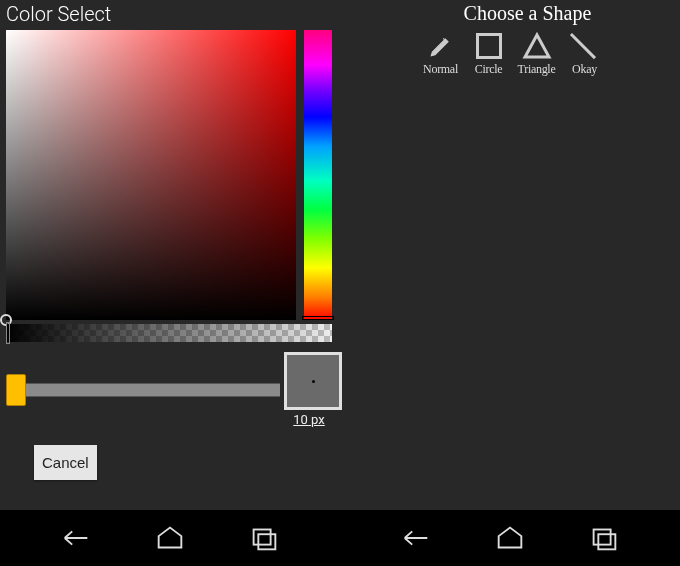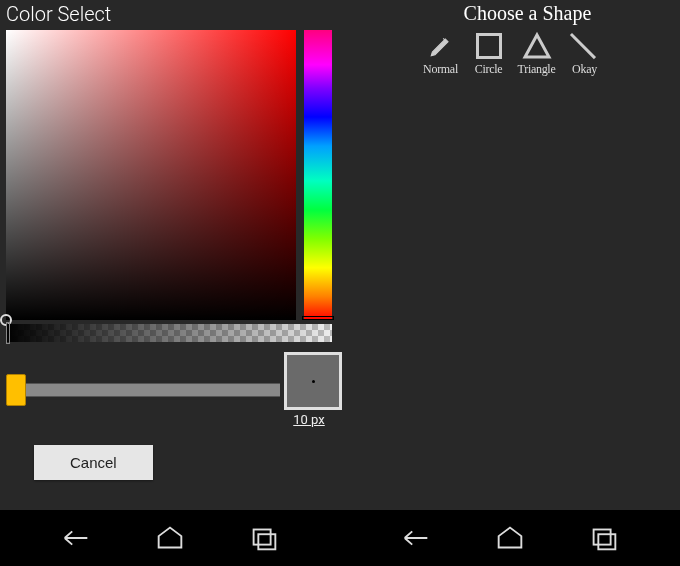--- a/index.html
+++ b/index.html
@@ -112,21 +112,21 @@
   }
   .size-col { display:flex; flex-direction:column; align-items:flex-start;text-decoration:underline; }
   .btn-row {
     display:flex; gap: 120px;
     margin: 18px 0 0 28px;
   }
   .btn {
     background: #e6e6e6;
     color:#222;
     font-size:15px;
-    padding: 9px 36px;
+    padding: 9px 8px;
     border: none;
     box-shadow: 0 1px 2px rgba(0,0,0,.4);
     cursor:pointer;
   }
   
   .shape-row {
     display:flex; justify-content:center; gap:6px;
     margin-top:2px;
   }
   .shape-item { display:flex; flex-direction:column; align-items:center; width:42px;text-align:right; }

